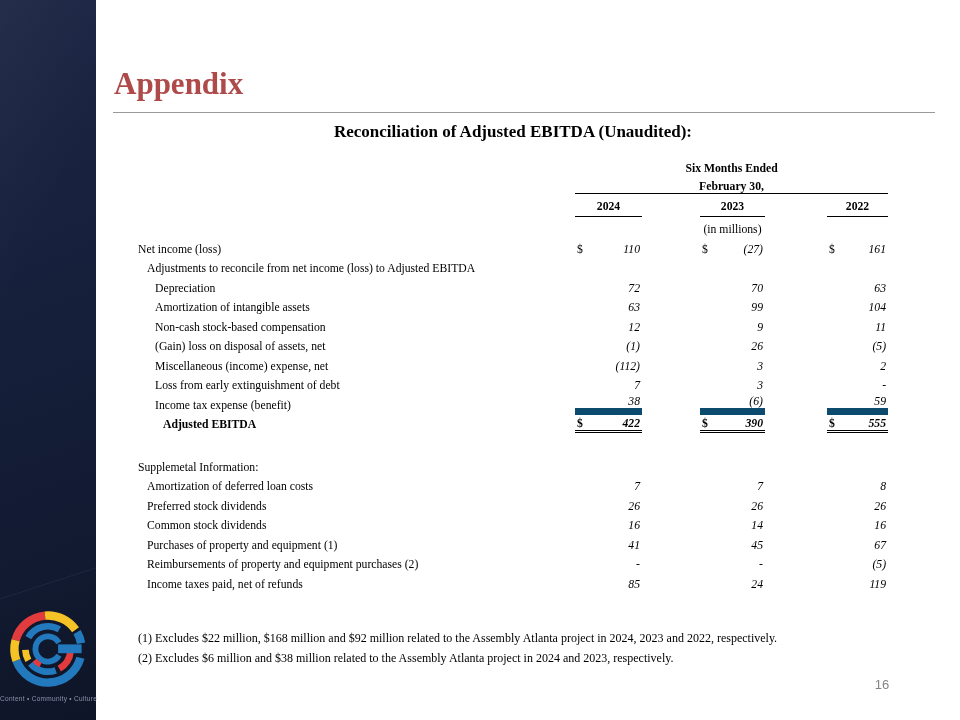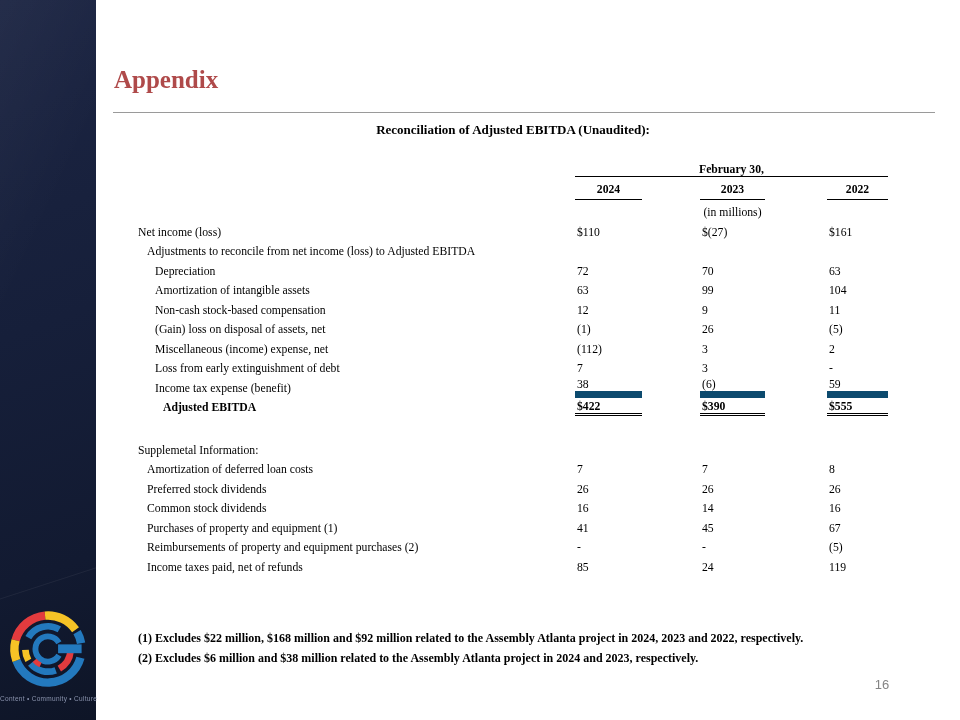--- a/index.html
+++ b/index.html
@@ -47,34 +47,34 @@
     font-size: 6.5px; letter-spacing: 0.3px;
     color: #8a93ad;
     white-space: nowrap;
   }
 
   
   .page-title {
     position: absolute; left: 114px; top: 66px;
     font-family: "Liberation Serif", serif;
     font-weight: bold;
-    font-size: 25px;
+    font-size: 31px;
     color: #af4a4a;
   }
   .title-rule {
     position: absolute; left: 113px; top: 112px;
     width: 822px; height: 1px;
     background: #9a9a9a; border: none;
   }
 
   
   .table-title {
     position: absolute; left: 138px; top: 122px;
     width: 750px; text-align: center;
-    font-weight: bold; font-size: 13px;
+    font-weight: bold; font-size: 17px;
   }
   .fin-table {
     position: absolute; left: 138px; top: 158px;
     width: 750px;
     border-collapse: collapse; table-layout: fixed;
     font-size: 11.7px; line-height: 13px;
   }
   .fin-table td { vertical-align: bottom; white-space: nowrap; }
   col.c-label { width: 437px; }
   col.c-v1 { width: 67px; }
@@ -89,33 +89,33 @@
   tr.hdr-unit td { height: 20px; }
   tr.data-row td { height: 19.5px; }
   tr.spacer td { height: 23px; }
 
   .center { text-align: center; }
   .bold { font-weight: bold; }
   .rule-b { border-bottom: 1px solid #000; }
 
   td.val { padding: 0 2px; }
   td.val .cur { float: left; }
-  td.val .num { display: block; text-align: left; }
+  td.val .num { display: block; text-align: right; font-style: italic; }
   td.val.u1 { border-bottom: 7px solid #0c4a6e; }
   td.val.u2 { border-bottom: 3px double #000; }
 
   td.label.ind0 { padding-left: 0; }
   td.label.ind1 { padding-left: 9px; }
   td.label.ind2 { padding-left: 17px; }
   td.label.ind3 { padding-left: 25px; }
 
   
   .footnotes {
     position: absolute; left: 138px; top: 628px;
-    font-size: 12px; line-height: 20px; font-weight: bold;
+    font-size: 12px; line-height: 20px;
   }
 
   
   .page-num {
     position: absolute; left: 862px; top: 677px;
     width: 40px; text-align: center;
     font-family: "Liberation Sans", sans-serif;
     font-size: 13px; color: #848484;
   }
 </style>
@@ -154,20 +154,24 @@
 <table class="fin-table">
   <colgroup>
     <col class="c-label">
       <col class="c-v1">
       <col class="c-g1">
       <col class="c-v2">
       <col class="c-g2">
       <col class="c-v3">
   </colgroup>
   <thead>
+    <tr class="hdr1">
+      <td></td>
+      <td colspan="5" class="center bold">Six Months Ended</td>
+    </tr>
     <tr class="hdr2">
       <td></td>
       <td colspan="5" class="center bold rule-b">February 30,</td>
     </tr>
     <tr class="hdr-years">
       <td></td>
       <td class="center bold rule-b">2024</td>
       <td></td>
       <td class="center bold rule-b">2023</td>
       <td></td>

